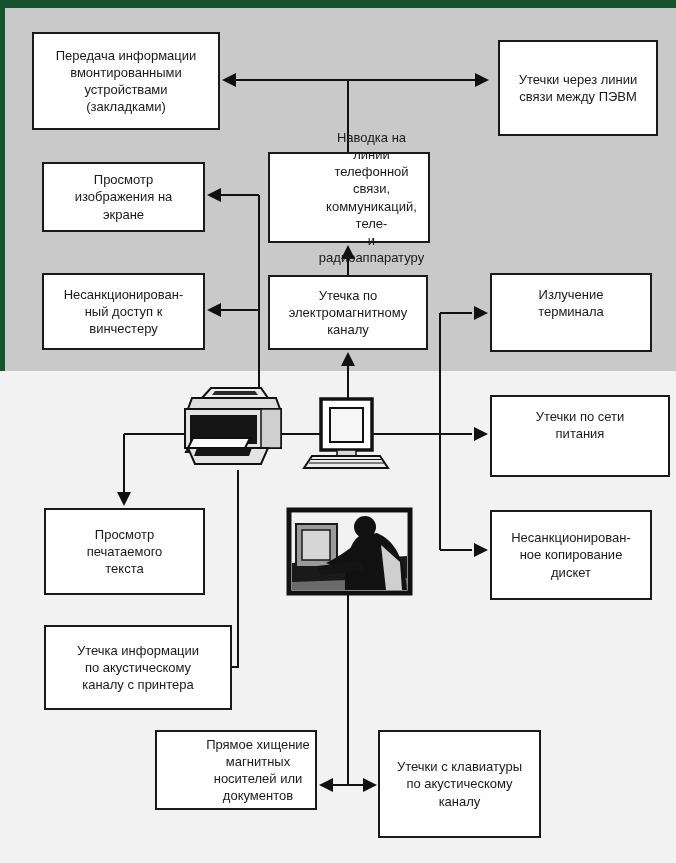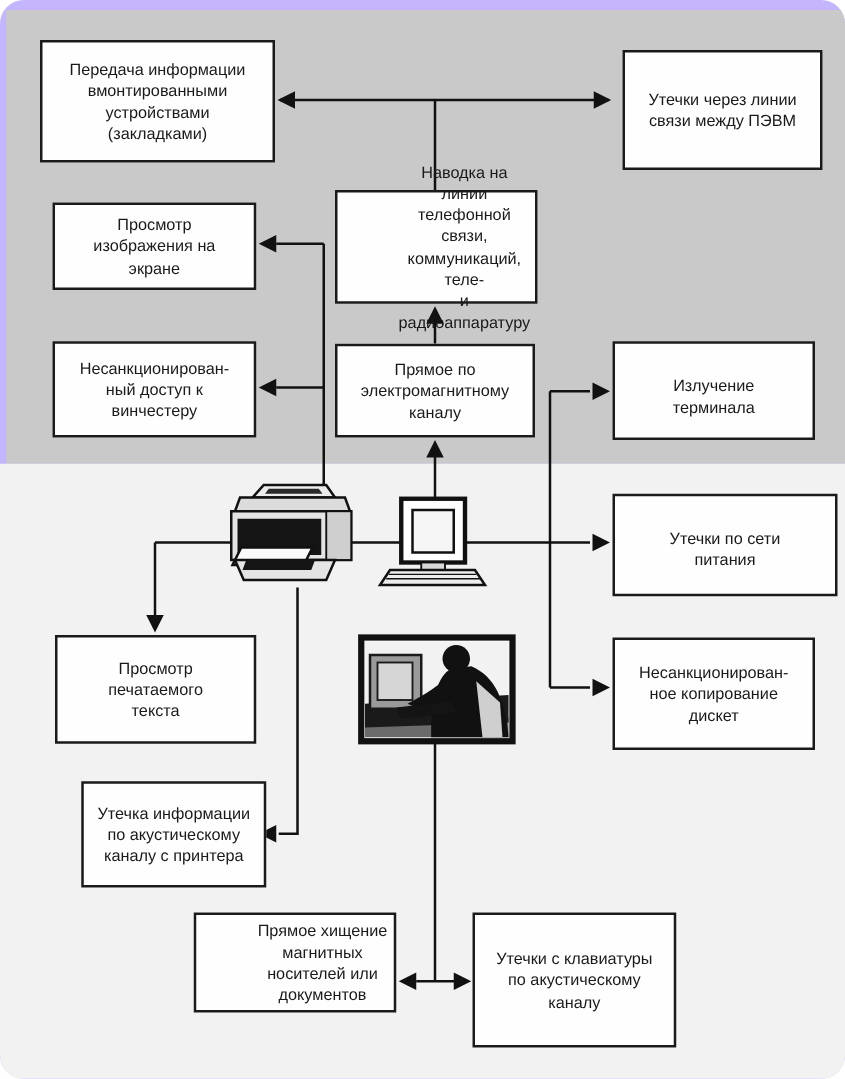--- a/index.html
+++ b/index.html
@@ -1,27 +1,27 @@
 <!DOCTYPE html>
 <html><head>
 <meta charset="utf-8">
 <style>
   html,body{margin:0;padding:0;background:#ffffff;}
   #stage{
     position:relative;width:676px;height:863px;overflow:hidden;
-    font-family:"Liberation Sans", sans-serif;color:#1a1a1a;background:#c4b5fd;border-radius:19px;
+    font-family:"Liberation Sans", sans-serif;color:#1a1a1a;background:#14532d;
   }
   .band{position:absolute;}
   .node{
     position:absolute;background:#fefefe;border:2px solid #1a1a1a;
     box-sizing:border-box;display:flex;align-items:center;justify-content:center;
     text-align:center;font-size:13px;line-height:1.32;
   }
   .node .txt{white-space:pre-line;display:block;padding:2px 3px;}
-  .node.top-align{align-items:flex-start;padding-top:23px;}
+  .node.top-align{align-items:flex-start;padding-top:9px;}
   svg{position:absolute;left:0;top:0;}
 </style>
 </head>
 <body>
 
 <div id="stage">
 
   <div class="band" style="left:5px;top:8px;width:671px;height:363px;background:#c9c9c9;"></div>
   <div class="band" style="left:0px;top:371px;width:676px;height:492px;background:#f2f2f2;"></div>
 
@@ -133,21 +133,21 @@
 экране</span>
   </div>
 
   <div class="node" style="left:42px;top:273px;width:163px;height:77px;">
     <span class="txt">Несанкционирован-
 ный доступ к
 винчестеру</span>
   </div>
 
   <div class="node" style="left:268px;top:275px;width:160px;height:75px;">
-    <span class="txt">Прямое по
+    <span class="txt">Утечка по
 электромагнитному
 каналу</span>
   </div>
 
   <div class="node top-align" style="left:490px;top:273px;width:162px;height:79px;">
     <span class="txt">Излучение
 терминала</span>
   </div>
 
   <div class="node top-align" style="left:490px;top:395px;width:180px;height:82px;">
@@ -160,21 +160,21 @@
 ное копирование
 дискет</span>
   </div>
 
   <div class="node" style="left:44px;top:508px;width:161px;height:87px;">
     <span class="txt">Просмотр
 печатаемого
 текста</span>
   </div>
 
-  <div class="node" style="left:44px;top:625px;width:148px;height:85px;margin-left:21px;">
+  <div class="node" style="left:44px;top:625px;width:188px;height:85px;">
     <span class="txt">Утечка информации
 по акустическому
 каналу с принтера</span>
   </div>
 
   <div class="node" style="left:155px;top:730px;width:162px;height:80px;padding-left:44px;">
     <span class="txt">Прямое хищение
 магнитных
 носителей или
 документов</span>

